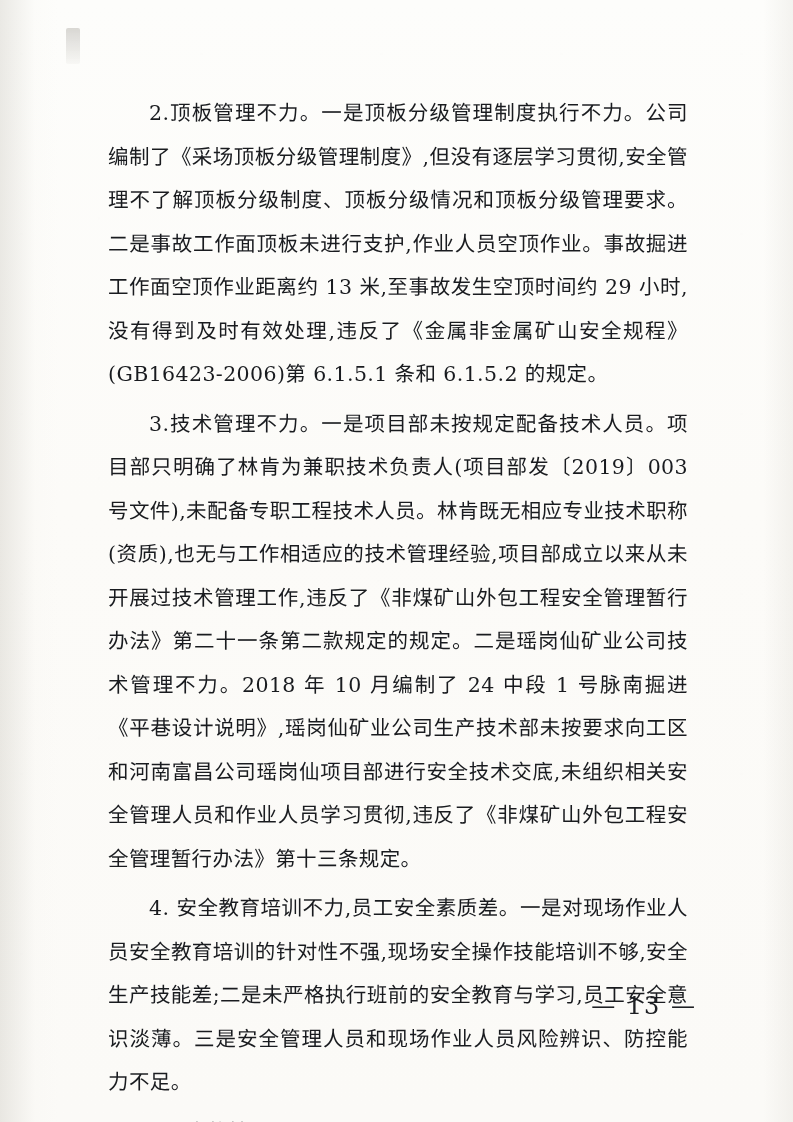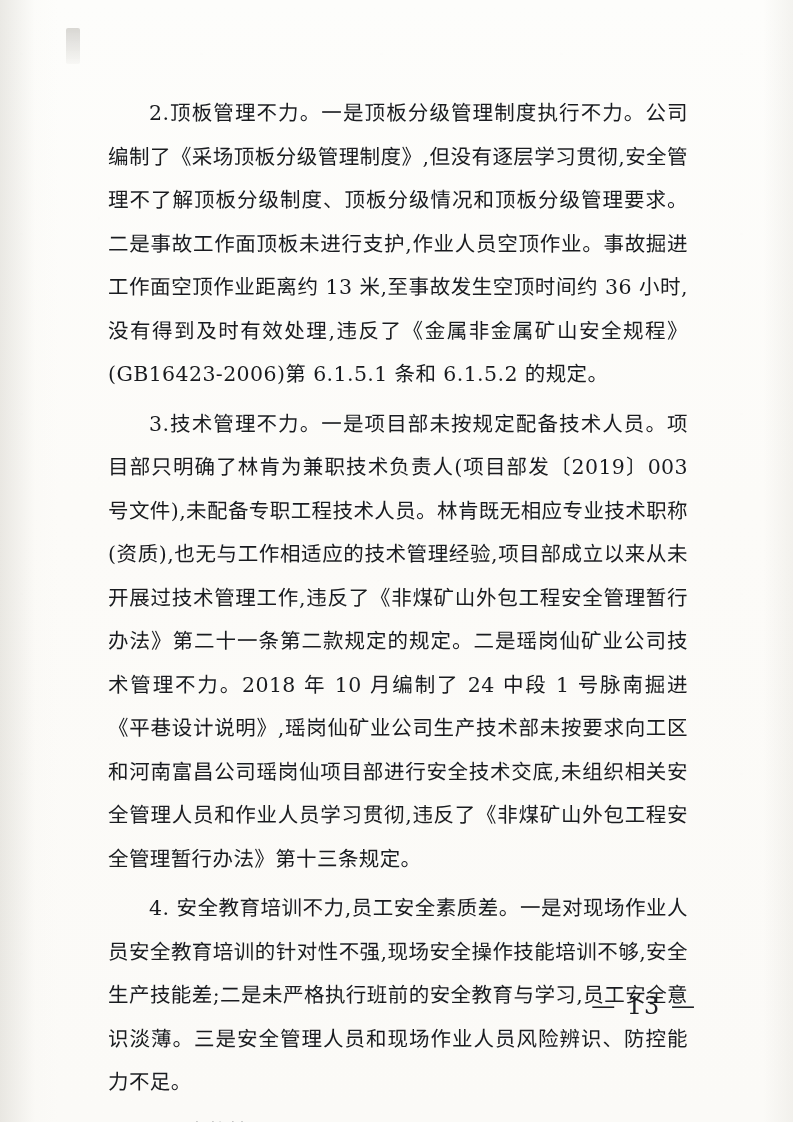--- a/index.html
+++ b/index.html
@@ -92,21 +92,21 @@
     background-size: 180px 180px, 220px 220px, 260px 260px;
   }
 </style>
 </head>
 <body>
 
 <div class="page">
   <div class="binding-mark"></div>
 
   <div class="content">
-    <p class="para">2.顶板管理不力。一是顶板分级管理制度执行不力。公司编制了《采场顶板分级管理制度》,但没有逐层学习贯彻,安全管理不了解顶板分级制度、顶板分级情况和顶板分级管理要求。二是事故工作面顶板未进行支护,作业人员空顶作业。事故掘进工作面空顶作业距离约 13 米,至事故发生空顶时间约 36 小时,没有得到及时有效处理,违反了《金属非金属矿山安全规程》(GB16423-2006)第 6.1.5.1 条和 6.1.5.2 的规定。</p>
+    <p class="para">2.顶板管理不力。一是顶板分级管理制度执行不力。公司编制了《采场顶板分级管理制度》,但没有逐层学习贯彻,安全管理不了解顶板分级制度、顶板分级情况和顶板分级管理要求。二是事故工作面顶板未进行支护,作业人员空顶作业。事故掘进工作面空顶作业距离约 13 米,至事故发生空顶时间约 29 小时,没有得到及时有效处理,违反了《金属非金属矿山安全规程》(GB16423-2006)第 6.1.5.1 条和 6.1.5.2 的规定。</p>
     <p class="para">3.技术管理不力。一是项目部未按规定配备技术人员。项目部只明确了林肯为兼职技术负责人(项目部发〔2019〕003 号文件),未配备专职工程技术人员。林肯既无相应专业技术职称(资质),也无与工作相适应的技术管理经验,项目部成立以来从未开展过技术管理工作,违反了《非煤矿山外包工程安全管理暂行办法》第二十一条第二款规定的规定。二是瑶岗仙矿业公司技术管理不力。2018 年 10 月编制了 24 中段 1 号脉南掘进《平巷设计说明》,瑶岗仙矿业公司生产技术部未按要求向工区和河南富昌公司瑶岗仙项目部进行安全技术交底,未组织相关安全管理人员和作业人员学习贯彻,违反了《非煤矿山外包工程安全管理暂行办法》第十三条规定。</p>
     <p class="para">4. 安全教育培训不力,员工安全素质差。一是对现场作业人员安全教育培训的针对性不强,现场安全操作技能培训不够,安全生产技能差;二是未严格执行班前的安全教育与学习,员工安全意识淡薄。三是安全管理人员和现场作业人员风险辨识、防控能力不足。</p>
     <p class="para">(三)事故性质</p>
 
   </div>
 
   <div class="footer">— 13 —</div>
 
   <div class="grain"></div>
 </div>

